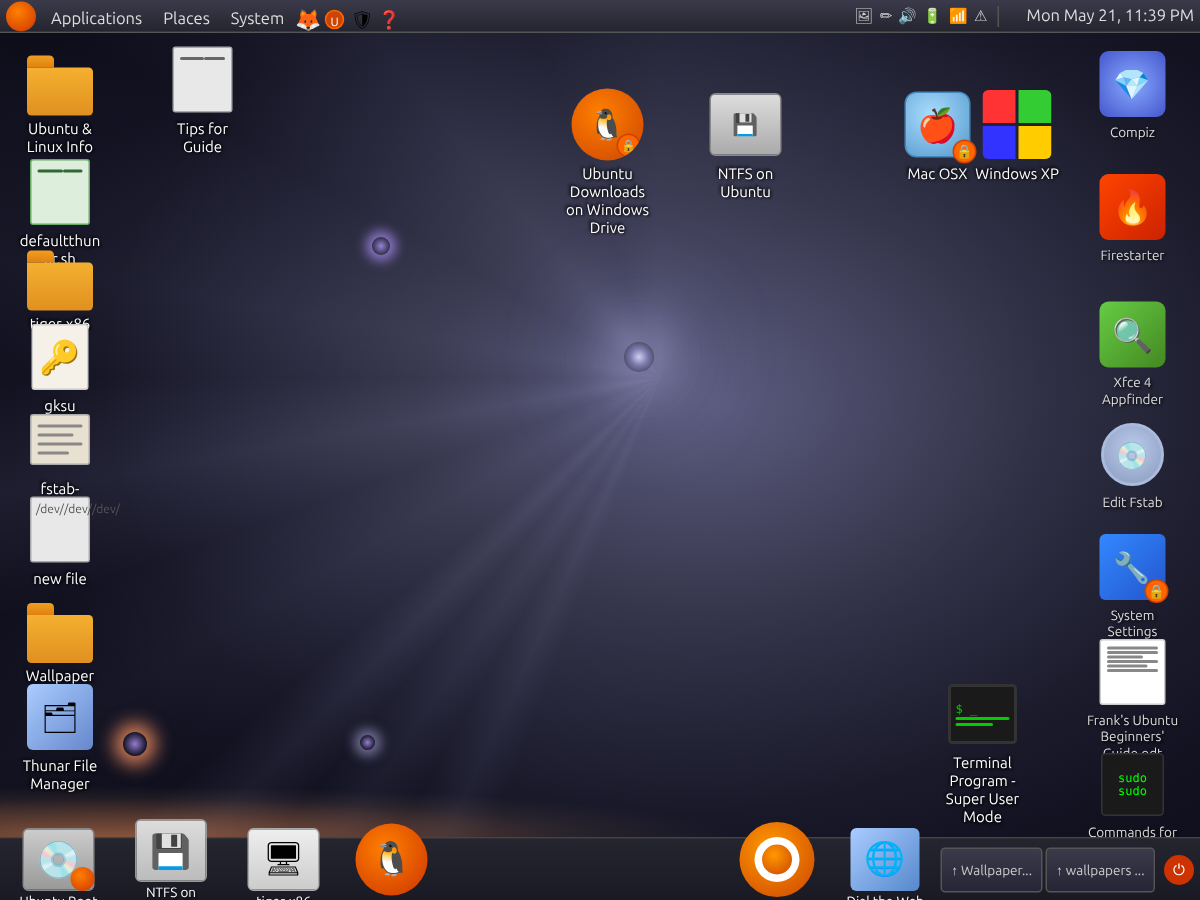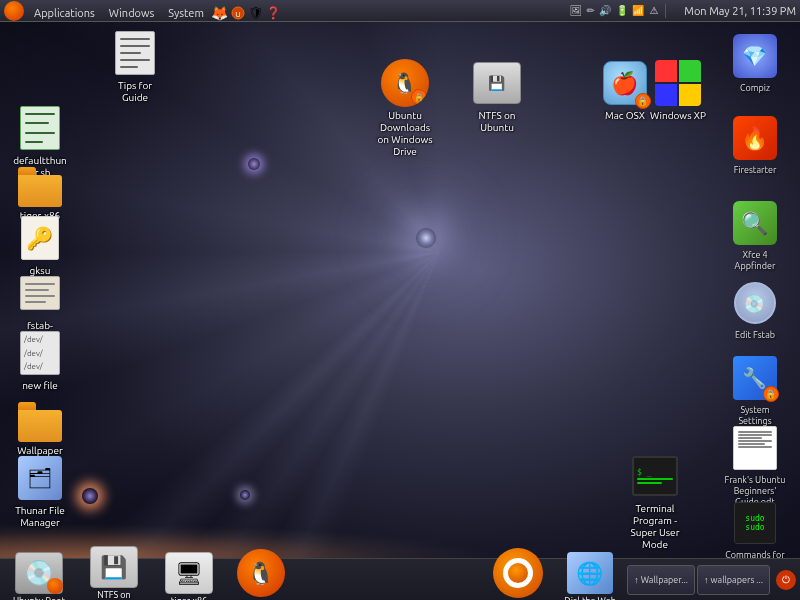--- a/index.html
+++ b/index.html
@@ -216,21 +216,21 @@
       top: 0; left: 0;
     }
 
     .script-icon {
       width: 40px;
       height: 44px;
       background: #e8e8e8;
       border: 1px solid #aaa;
       border-radius: 2px;
       display: flex;
-      flex-direction: column;
+      flex-direction: row;
       justify-content: space-between;
       padding: 4px;
     }
     .script-line {
       height: 2px;
       background: #666;
       margin: 2px 0;
       border-radius: 1px;
     }
 
@@ -459,21 +459,21 @@
 
   <div class="sparkle" style="left:248px; top:158px; width:12px; height:12px; box-shadow: 0 0 8px 4px rgba(180,150,255,0.7);"></div>
   <div class="sparkle" style="left:82px; top:488px; width:16px; height:16px; box-shadow: 0 0 12px 6px rgba(255,150,100,0.8);"></div>
   <div class="sparkle" style="left:240px; top:490px; width:10px; height:10px; box-shadow: 0 0 8px 4px rgba(200,200,255,0.5);"></div>
 
   <div class="taskbar-top">
     <div class="taskbar-top-left">
 
       <div style="width:20px;height:20px;background:radial-gradient(circle at 40% 35%, #ff8000, #cc3300);border-radius:50%;margin-right:2px;display:flex;align-items:center;justify-content:center;"></div>
       <div class="menu-item">Applications</div>
-      <div class="menu-item">Windows</div>
+      <div class="menu-item">Places</div>
       <div class="menu-item">System</div>
 
       <div class="sys-tray-icon" style="font-size:14px;">🦊</div>
       <div class="sys-tray-icon">
         <svg width="16" height="16" viewBox="0 0 16 16">
             <circle cx="8" cy="8" r="6" fill="#cc4400" stroke="#ff6600" stroke-width="1"></circle>
             <text x="8" y="12" font-size="8" text-anchor="middle" fill="white">U</text>
           </svg>
       </div>
       <div class="sys-tray-icon" style="font-size:12px;">🛡</div>
@@ -486,20 +486,29 @@
         <span style="margin:0 1px;">🔊</span>
         <span style="margin:0 1px;">🔋</span>
         <span style="margin:0 1px;">📶</span>
         <span style="margin:0 1px;">⚠</span>
       </div>
       <div class="tray-separator"></div>
       <span style="font-size:11px;color:#ddd;white-space:nowrap;margin-left:12px;">Mon May 21, 11:39 PM</span>
     </div>
   </div>
 
+  <div class="desktop-icon" style="left:5px; top:25px;">
+    <div class="icon-img">
+      <div class="folder-icon" style="position:relative;">
+        <div class="folder-tab" style="background:linear-gradient(to bottom,#f0a020,#e08010);"></div>
+        <div class="folder-body" style="background:linear-gradient(to bottom,#f5b030,#e09020);"></div>
+      </div>
+    </div>
+    <div class="icon-label">Ubuntu &amp; Linux Info</div>
+  </div>
 
   <div class="desktop-icon" style="left:100px; top:25px;">
     <div class="icon-img">
       <div class="script-icon">
         <div class="script-line"></div>
           <div class="script-line"></div>
           <div class="script-line" style="width:70%;"></div>
         <div class="script-line"></div>
           <div class="script-line" style="width:60%;"></div>
       </div>

